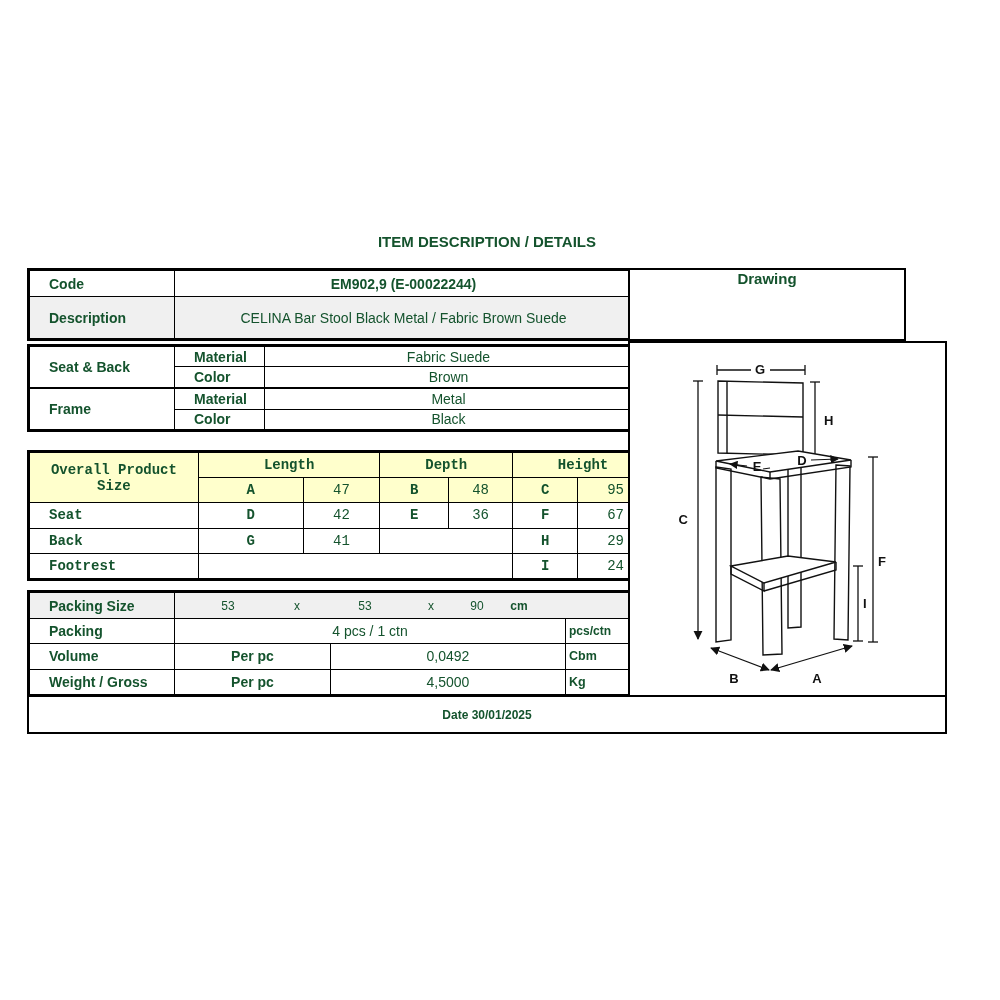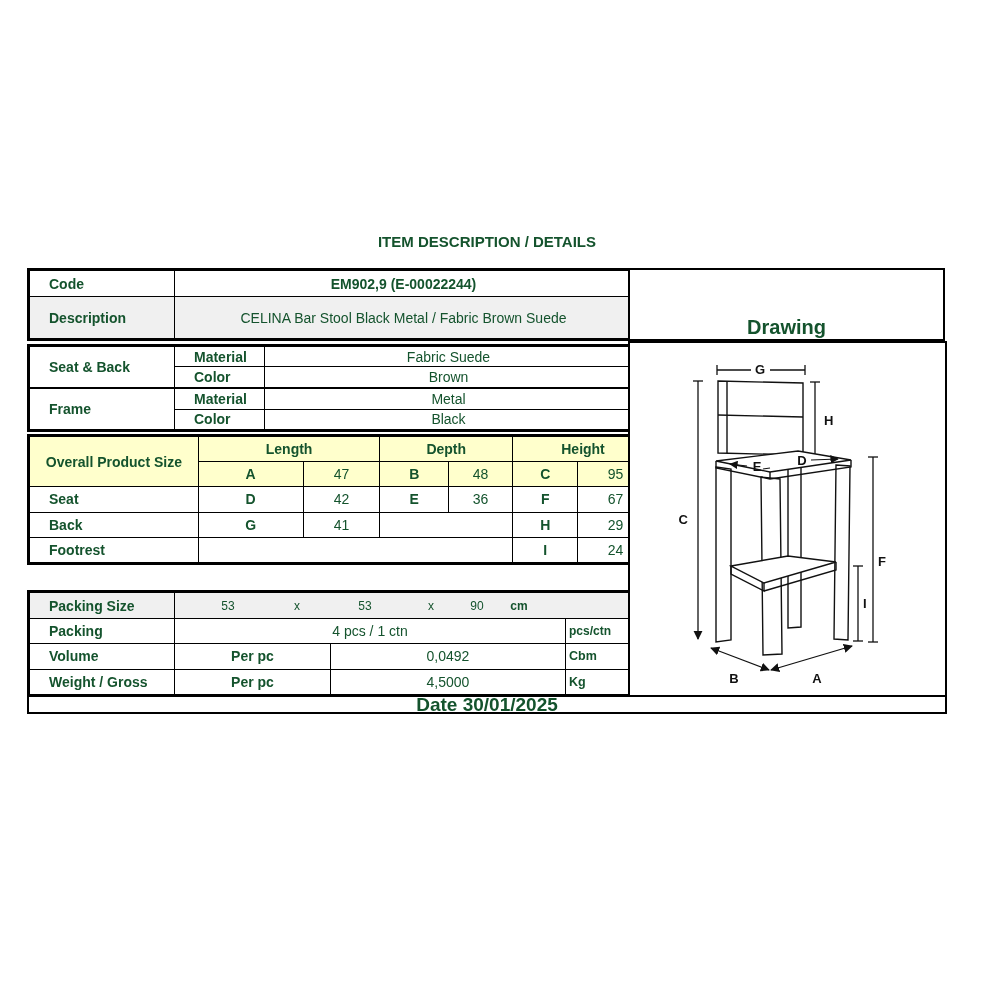--- a/index.html
+++ b/index.html
@@ -9,29 +9,29 @@
   }
   .page-title {
     position:absolute; left:27px; top:233px; width:920px; height:20px;
     text-align:center; font-weight:bold; font-size:15px;
   }
   .block {
     position:absolute; border:2px solid #000; box-sizing:border-box; background:#fff;
   }
   #b1 { left:27px;  top:268px; width:603px; height:73px; }
   #b2 { left:27px;  top:344px; width:603px; height:88px; }
-  #b3 { left:27px;  top:434px; width:707px; height:131px; }
+  #b3 { left:27px;  top:450px; width:707px; height:131px;font-family:Liberation Mono, monospace; }
   #b4 { left:27px;  top:590px; width:603px; height:107px; }
-  #draw-header { left:628px; top:268px; width:317px; height:73px;
-                 display:flex; align-items:flex-end; justify-content:center;
-                 font-weight:bold; font-size:20px; }
+  #draw-header { left:628px; top:268px; width:278px; height:73px;
+                 display:flex; align-items:flex-start; justify-content:center;
+                 font-weight:bold; font-size:15px; }
   #draw-box { left:628px; top:341px; width:319px; height:356px; overflow:hidden; }
-  #date-bar { left:27px; top:695px; width:920px; height:19px;
+  #date-bar { left:27px; top:695px; width:920px; height:39px;
               display:flex; align-items:center; justify-content:center;
-              font-weight:bold; font-size:19px; }
+              font-weight:bold; font-size:12px; }
   table { width:100%; height:100%; border-collapse:collapse; table-layout:fixed; }
   td {
     border:1px solid #000; font-size:14px; vertical-align:middle;
     padding:0; overflow:hidden; white-space:nowrap;
   }
   .lbl  { font-weight:bold; text-align:left; padding-left:19px; }
   .ctr  { text-align:center; }
   .b    { font-weight:bold; }
   .unit { font-weight:bold; font-size:12.5px; text-align:left; padding-left:3px; }
   tr.yellow td { background:#ffffcc; }

